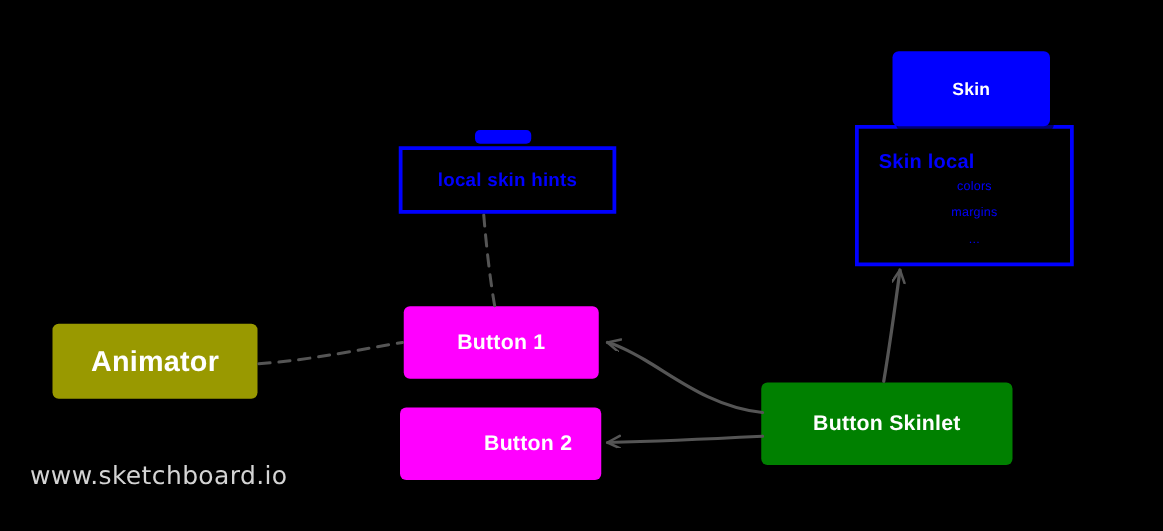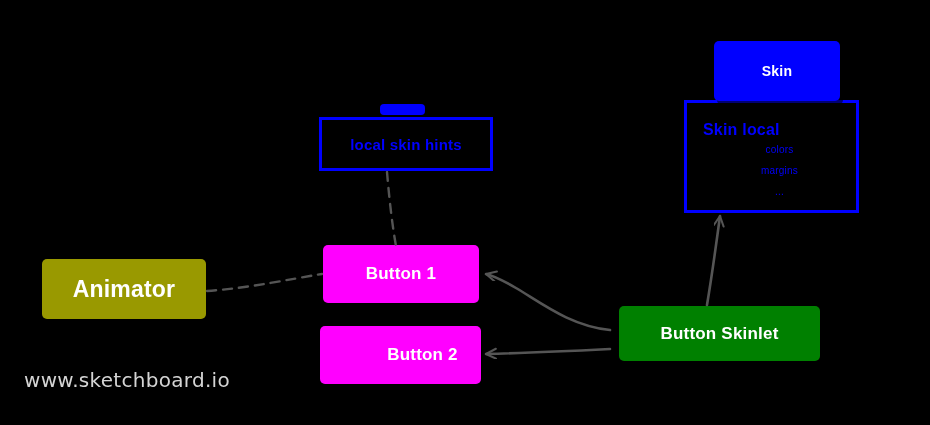--- a/index.html
+++ b/index.html
@@ -51,24 +51,23 @@
   }
   .node-button2 {
     left: 320px; top: 326px;
     width: 161px; height: 58px;
     background: #FF00FF;
     font-size: 17px;
     padding-left: 44px;
   }
   .node-skinlet {
     left: 609px; top: 306px;
-    width: 201px; height: 55px;
+    width: 201px; height: 66px;
     background: #008000;
     font-size: 17px;
-    margin-left: 10px;
   }
   
   .outlined {
     border: 3px solid #0000FF;
     background: transparent;
     color: #0000FF;
   }
   .node-localhints {
     left: 319px; top: 117px;
     width: 174px; height: 54px;

